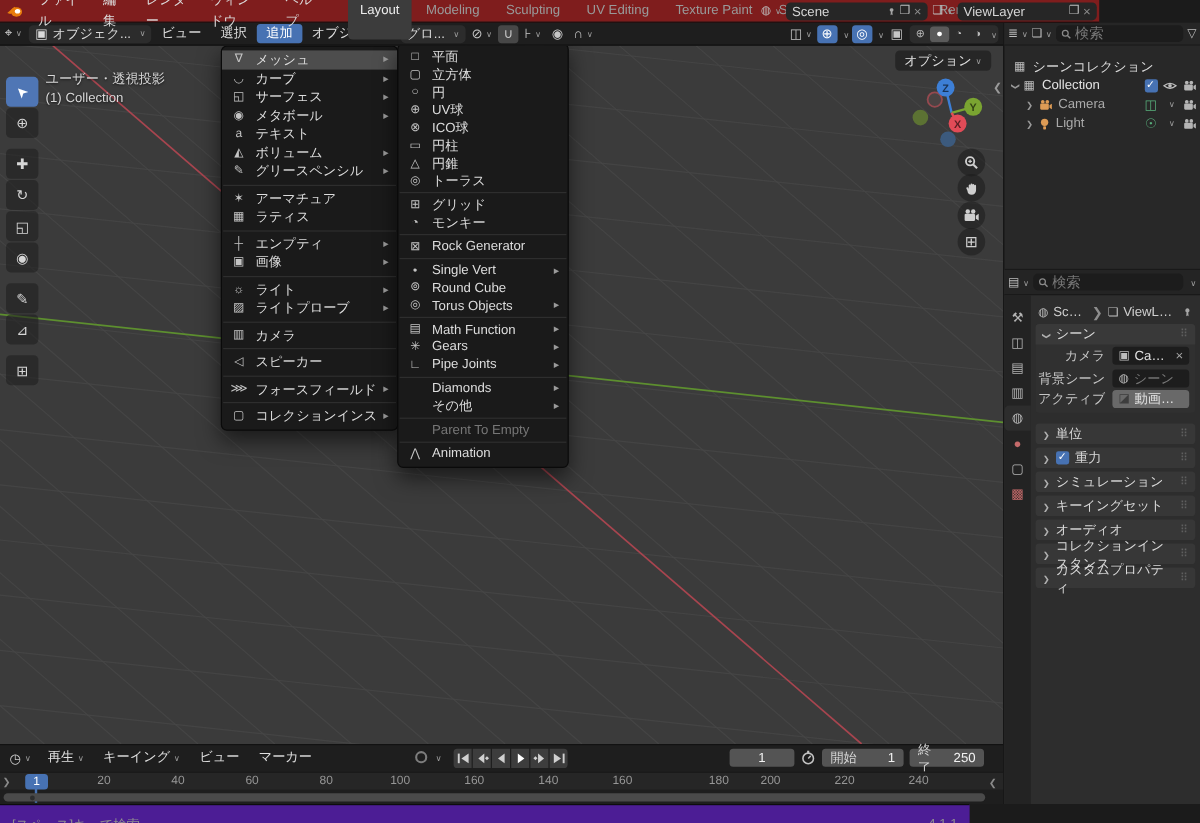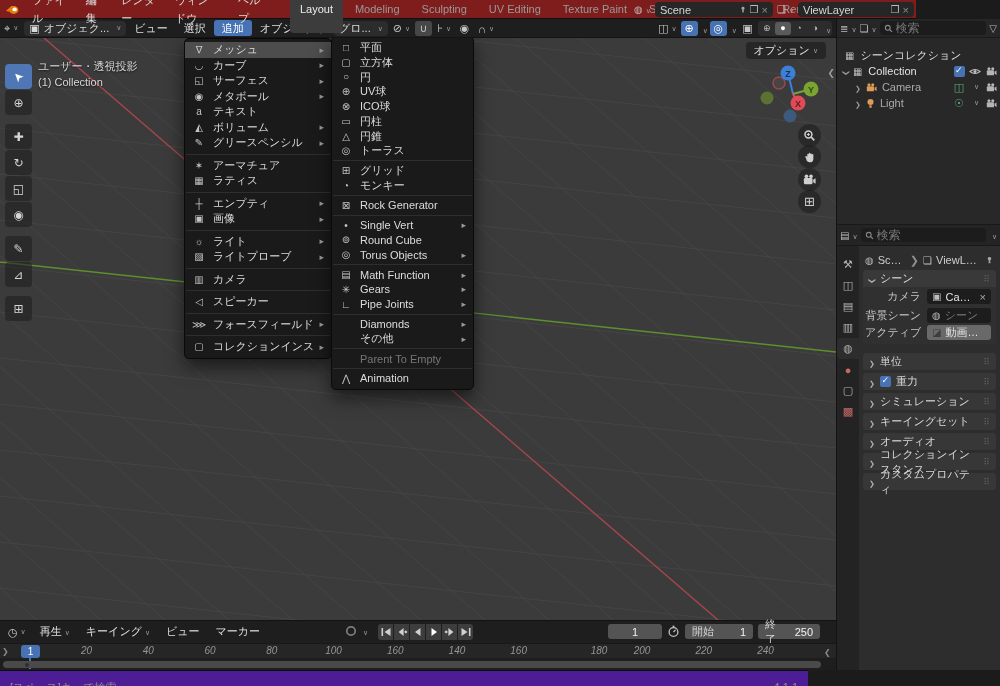--- a/index.html
+++ b/index.html
@@ -116,21 +116,21 @@
   .timeline{position:absolute;left:0;top:620px;width:836px;height:50px;background:#1e1e1e;border-top:1px solid #121212;}
   .tl-header{height:22px;display:flex;align-items:center;padding:0 4px;gap:2px;}
   .rec-group{position:absolute;left:344px;top:3px;display:flex;align-items:center;gap:2px;color:#8a8a8a;}
   .pb-group{position:absolute;left:378px;top:3px;display:flex;}
   .pb-btn{width:15px;height:16px;background:#3d3d3d;display:flex;align-items:center;justify-content:center;margin-right:1px;}
   .pb-btn:first-child{border-radius:3px 0 0 3px;}
   .pb-btn:last-child{border-radius:0 3px 3px 0;}
   .tl-right{position:absolute;right:16px;top:3px;display:flex;align-items:center;gap:5px;}
   .tl-field{background:#545454;border-radius:3px;height:15px;display:flex;align-items:center;color:#f2f2f2;padding:0 7px;}
   .tl-ruler{position:absolute;left:0;top:22px;width:100%;height:15px;background:#262626;border-top:1px solid #181818;}
-  .tick{position:absolute;top:1px;font-size:10px;color:#969696;transform:translateX(-50%);font-style:italic;}
+  .tick{position:absolute;top:1px;font-size:10px;color:#969696;transform:translateX(-50%);}
   .ph-box{position:absolute;left:21px;top:1px;width:19px;height:13px;background:#4772b3;border-radius:3px;
           color:#fff;font-size:10px;text-align:center;line-height:13px;}
   .ph-line{position:absolute;left:29px;top:36px;width:2px;height:12px;background:#4772b3;}
   .tl-scroll{position:absolute;left:3px;top:40px;width:818px;height:7px;background:#4a4a4a;border-radius:4px;}
   .tl-scroll .knob{position:absolute;left:22px;top:1.5px;width:4px;height:4px;border-radius:50%;background:#2e2e2e;}
   .rgn-l{position:absolute;left:2px;top:26px;color:#8a8a8a;font-size:8px;}
   .rgn-r{position:absolute;left:824px;top:27px;color:#8a8a8a;font-size:8px;}
 
   
   .statusbar{position:absolute;left:0;top:670px;width:808px;height:16px;background:#4c1d95;

